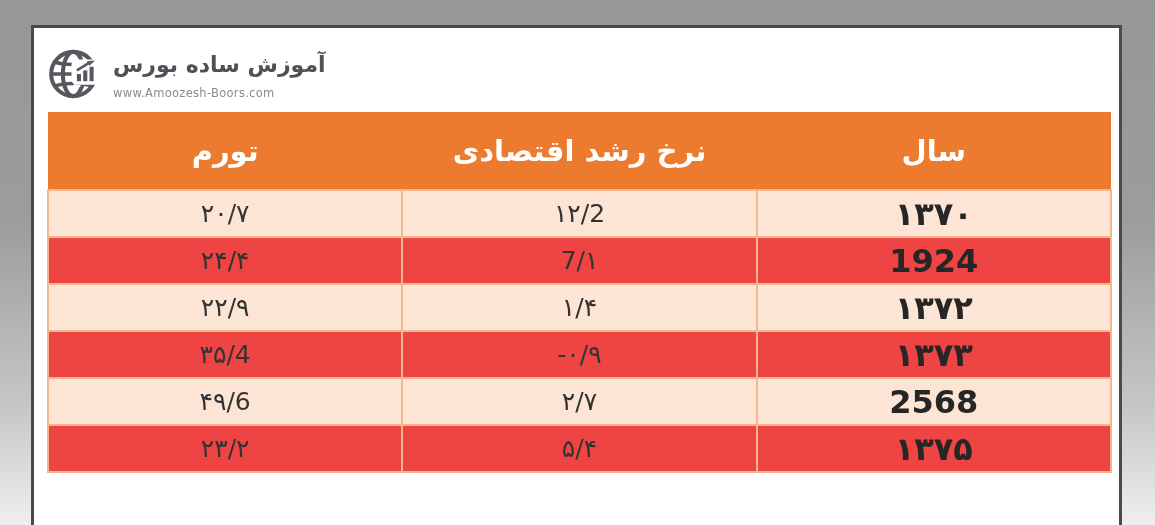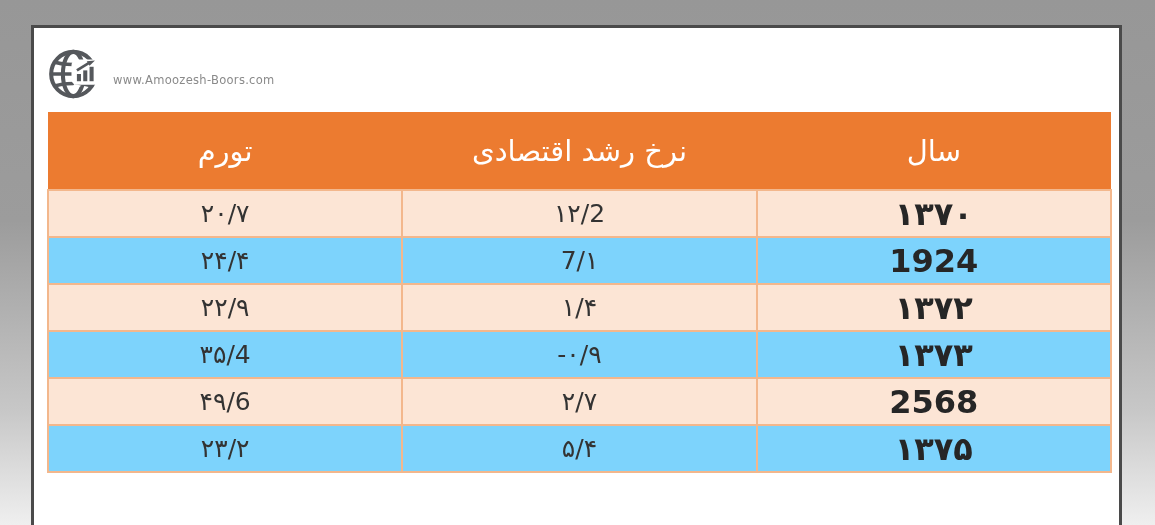--- a/index.html
+++ b/index.html
@@ -31,25 +31,25 @@
     font-size:11.5px;color:#8a8a8a;letter-spacing:.3px;margin-top:8px;
   }
   
   table.datatable{
     position:absolute;left:13px;top:84px;width:1065px;
     border-collapse:collapse;table-layout:fixed;
     direction:rtl;text-align:center;
   }
   .datatable th{
     height:77px;background:#ec7b30;color:#ffffff;
-    font-size:29px;font-weight:normal;border:none;padding:0;
+    font-size:29px;font-weight:bold;border:none;padding:0;
   }
   .datatable td{
     height:45px;border:2px solid #f3b78c;padding:0;
-    font-size:25px;color:#333333;background:#7dd3fc;
+    font-size:25px;color:#333333;background:#ef4444;
   }
   .datatable tbody tr:nth-child(odd) td{background:#fce5d5;}
   .datatable td.year-cell{font-size:32px;font-weight:bold;color:#262626;}
 </style>
 </head>
 <body>
 
 <div class="stage">
   <div class="page">
 
@@ -75,20 +75,21 @@
             <rect x="27" y="15" width="31" height="28" rx="6" fill="#ffffff"></rect>
             <rect x="33" y="31" width="4.5" height="8" fill="#55585c"></rect>
             <rect x="40" y="27" width="4.5" height="12" fill="#55585c"></rect>
             <rect x="47" y="23" width="4.5" height="16" fill="#55585c"></rect>
             <path d="M33 27 L46 19" stroke="#55585c" stroke-width="3" fill="none"></path>
             <path d="M47 22 L53 16 L44 17 Z" fill="#55585c"></path>
           </g>
         </svg>
       </span>
       <div class="logo-text">
+        <div class="logo-title">آموزش ساده بورس</div>
         <div class="logo-url">www.Amoozesh-Boors.com</div>
       </div>
     </div>
 
     <table class="datatable">
       <thead>
         <tr>
           <th>سال</th>
           <th>نرخ رشد اقتصادی</th>
           <th>تورم</th>

